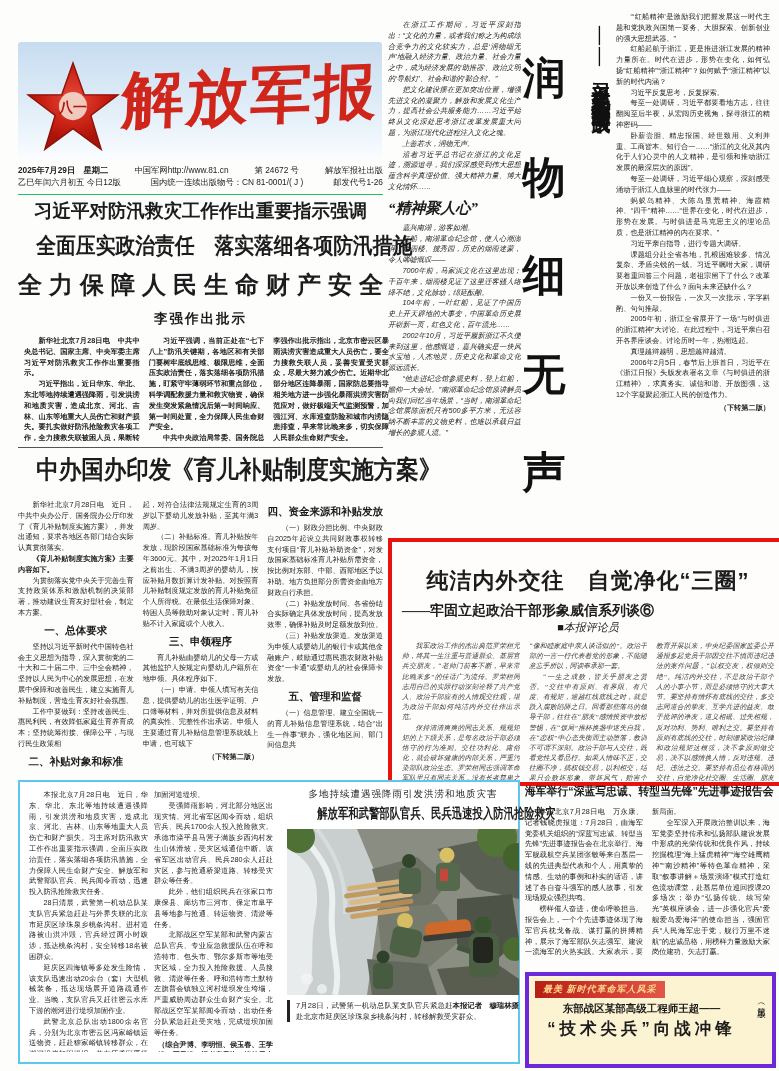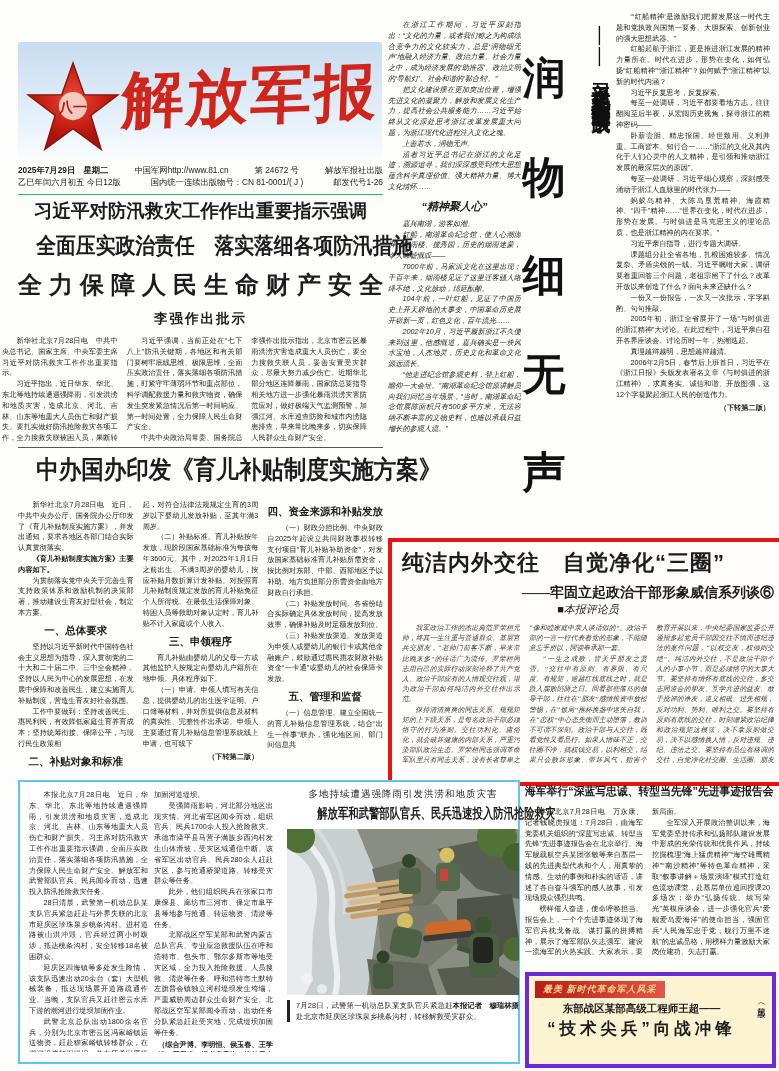--- a/index.html
+++ b/index.html
@@ -30,49 +30,49 @@
   .dateline .row{display:flex;justify-content:space-between;margin-top:1px;}
   .dl-b{font-weight:bold;}
   
   .lead-head{left:18px;top:198px;width:365px;text-align:center;}
   .lead-kicker{font-size:18.5px;font-weight:bold;white-space:nowrap;}
   .lead-h1{font-size:22px;font-weight:900;white-space:nowrap;transform:scaleX(0.9);transform-origin:center;margin-top:8px;}
   .lead-h2{font-size:24px;font-weight:900;letter-spacing:7px;white-space:nowrap;margin-top:8px;}
   .lead-sub{font-size:13.5px;font-weight:bold;letter-spacing:2px;margin-top:9px;}
   .bodycols{display:flex;gap:9px;}
   .bodycols .col{flex:1;overflow:hidden;text-align:justify;}
-  .lead-body{left:2px;top:336px;width:365px;height:108px;}
+  .lead-body{left:24px;top:336px;width:365px;height:108px;font-weight:bold;}
   p.para{margin:0;text-indent:2em;font-size:7.2px;line-height:1.5;}
   p.para.cont{text-indent:0;}
   p.sec-head{margin:5px 0 4px 0;text-align:center;font-weight:bold;font-size:10.5px;
     font-family:"Liberation Serif","DejaVu Serif",serif;text-indent:0;}
   p.bold-lead{margin:0;text-indent:2em;font-size:7.2px;line-height:1.5;font-weight:bold;}
   p.note{margin:2px 0 0 0;text-align:right;font-size:7.2px;font-weight:bold;}
   .rule1{left:18px;top:447px;width:365px;height:0;border-top:1px solid #555;}
   
   .policy-head{left:18px;top:453px;width:365px;text-align:center;font-size:25px;font-weight:900;
     white-space:nowrap;transform:scaleX(0.9);transform-origin:center;}
   .policy-body{left:18px;top:500px;width:365px;height:274px;}
   
   .culture{left:388px;top:8px;width:382px;height:526px;}
   .cul-col1{position:absolute;left:0;top:12px;width:133px;height:512px;overflow:hidden;text-align:justify;font-style:italic;}
   .cul-col2{position:absolute;left:228px;top:4px;width:154px;height:522px;overflow:hidden;text-align:justify;}
-  p.sub-head{margin:6px 0 5px 0;text-align:center;font-weight:bold;font-size:11px;text-indent:0;
+  p.sub-head{margin:6px 0 5px 0;font-weight:bold;font-size:15px;text-indent:0;
     font-family:"Liberation Serif","DejaVu Serif",serif;}
   .vert-title{position:absolute;left:130px;top:42px;width:52px;height:452px;
     display:flex;flex-direction:column;justify-content:space-between;align-items:center;
     font-size:43px;font-weight:900;color:#111;}
   .vert-sub{position:absolute;left:186px;top:18px;width:40px;height:496px;
     writing-mode:vertical-rl;font-family:"Liberation Serif","DejaVu Serif",serif;
     font-size:19px;font-weight:bold;letter-spacing:2px;color:#111;}
   
   .commentary{left:388px;top:538px;width:372px;height:230px;border:4px solid #e8130f;
     background:#fffdfc;padding:6px 10px 4px 10px;}
-  .com-title{font-size:22px;font-weight:900;letter-spacing:1px;white-space:nowrap;}
-  .com-sub{text-align:right;font-size:14px;font-weight:bold;margin-top:6px;
+  .com-title{text-align:center;font-size:22px;font-weight:900;letter-spacing:1px;white-space:nowrap;margin-top:18px;}
+  .com-sub{text-align:left;font-size:14px;font-weight:bold;margin-top:6px;
     font-family:"Liberation Serif","DejaVu Serif",serif;}
   .com-byline{text-align:center;font-size:11px;font-style:italic;
     font-family:"Liberation Serif","DejaVu Serif",serif;}
   .com-body{margin-top:6px;height:140px;}
   .com-body p.para{font-style:italic;color:#3c3c3c;font-size:6.8px;
     font-family:"Liberation Serif","DejaVu Serif",serif;}
   
   .floodbox{left:18px;top:780px;width:498px;height:280px;border:2px solid #5ec6ef;background:#fff;}
   .flood-col1{position:absolute;left:9px;top:8px;width:119px;height:262px;overflow:hidden;text-align:justify;}
   .flood-col2{position:absolute;left:134px;top:8px;width:119px;height:262px;overflow:hidden;text-align:justify;}

